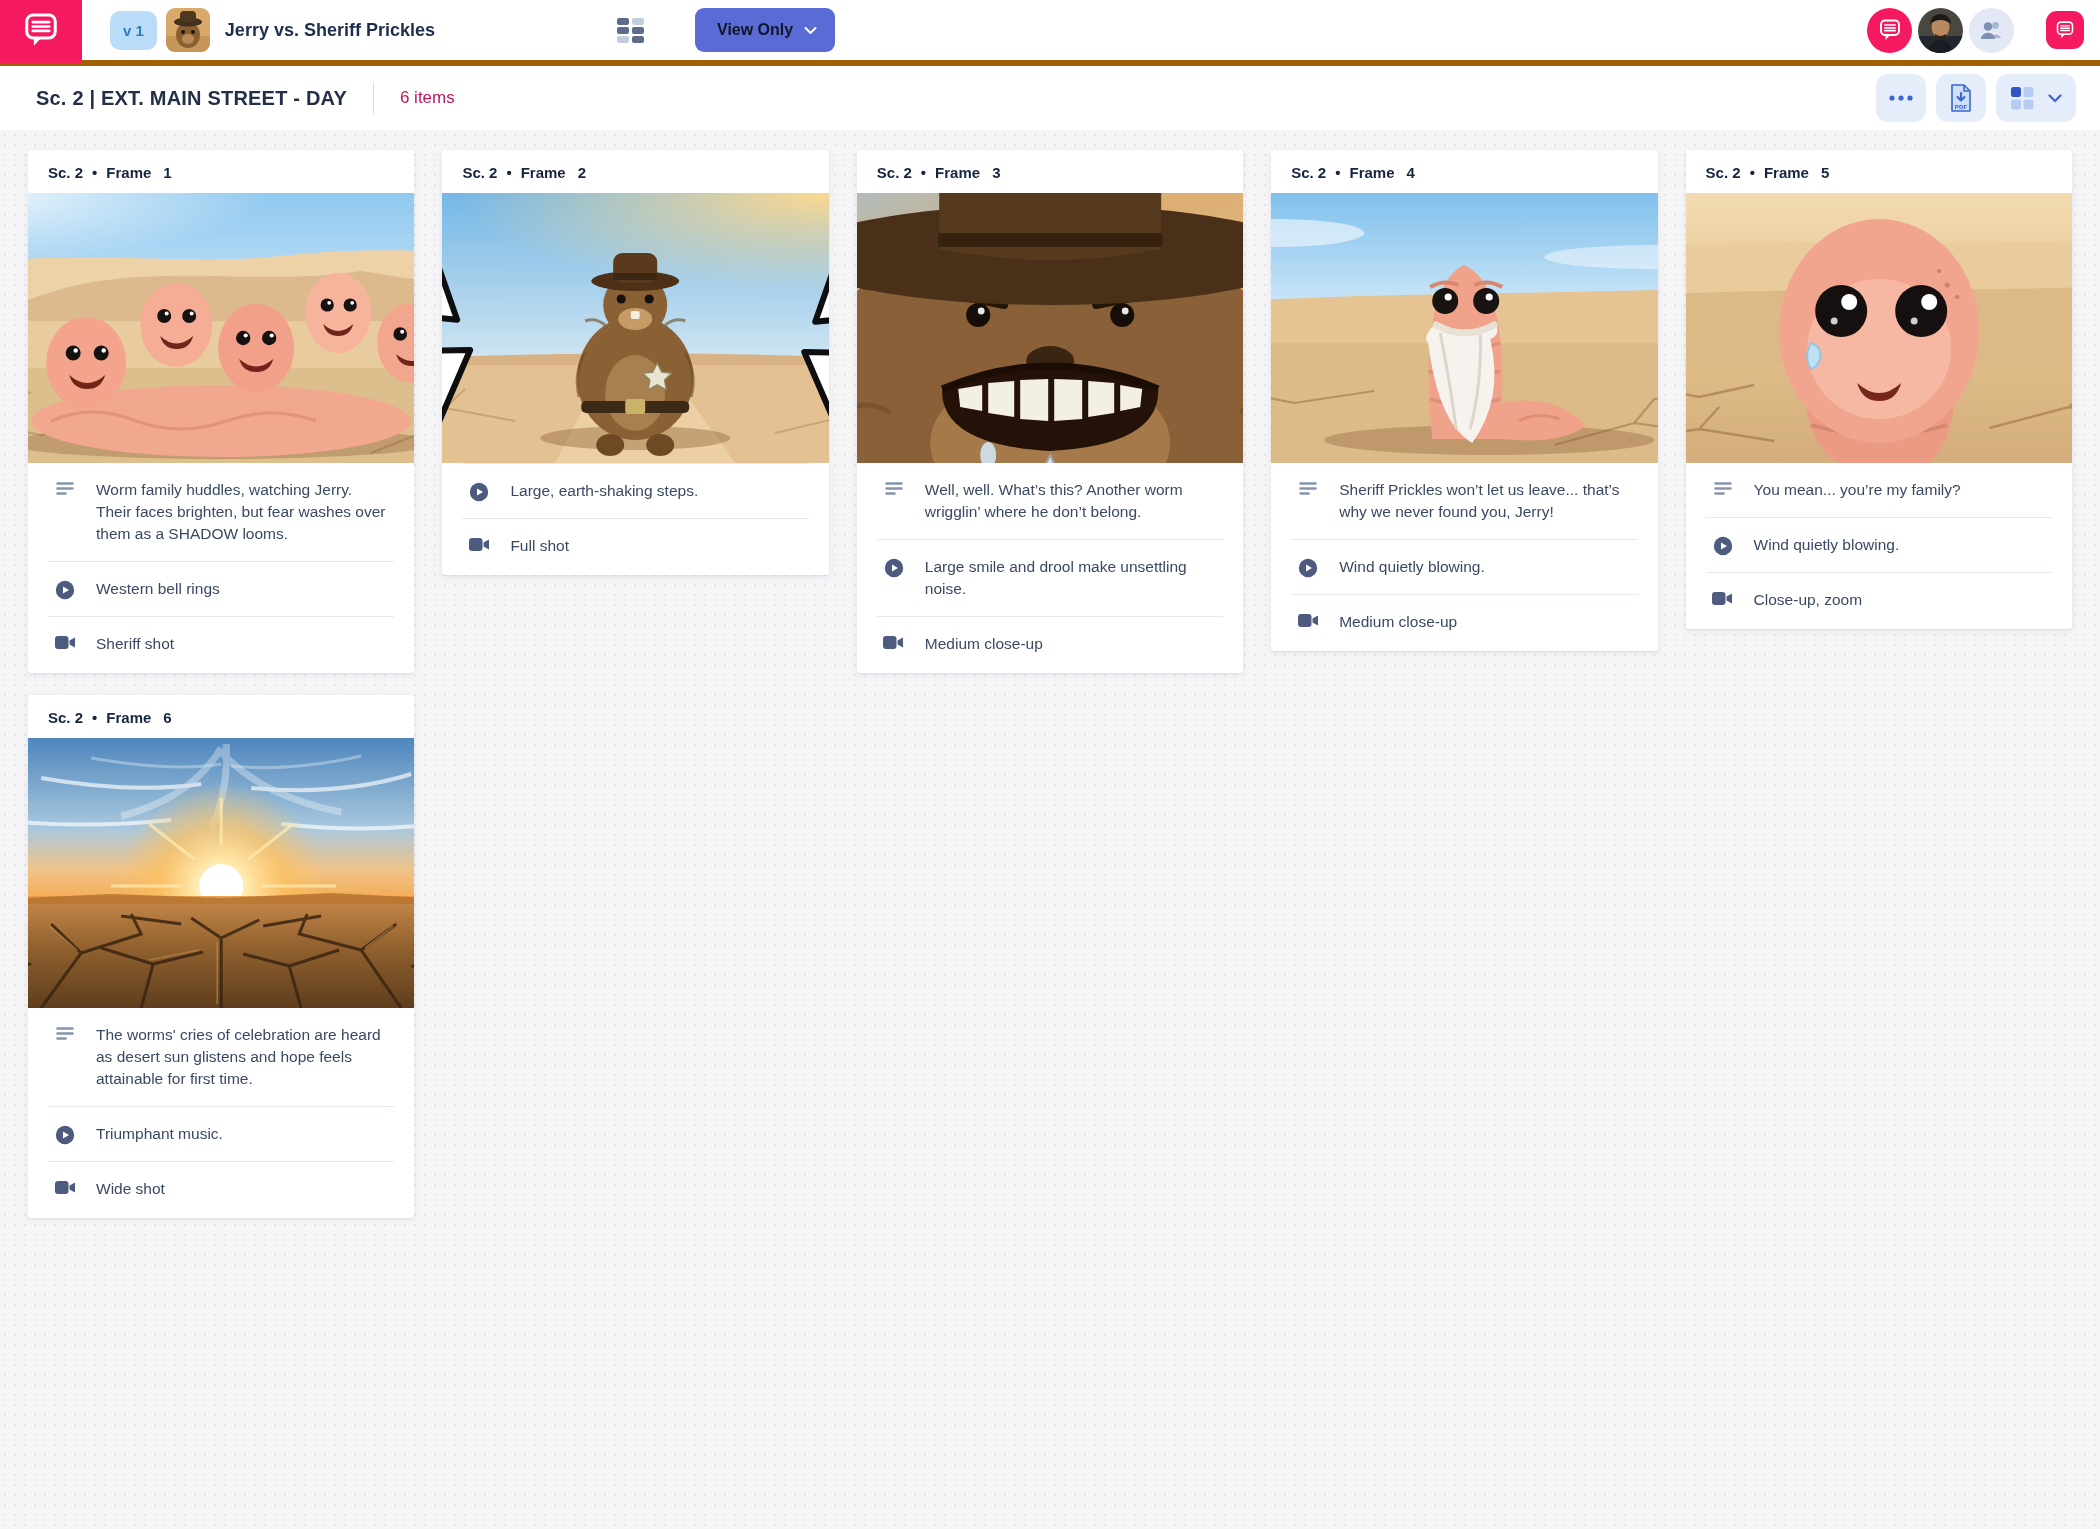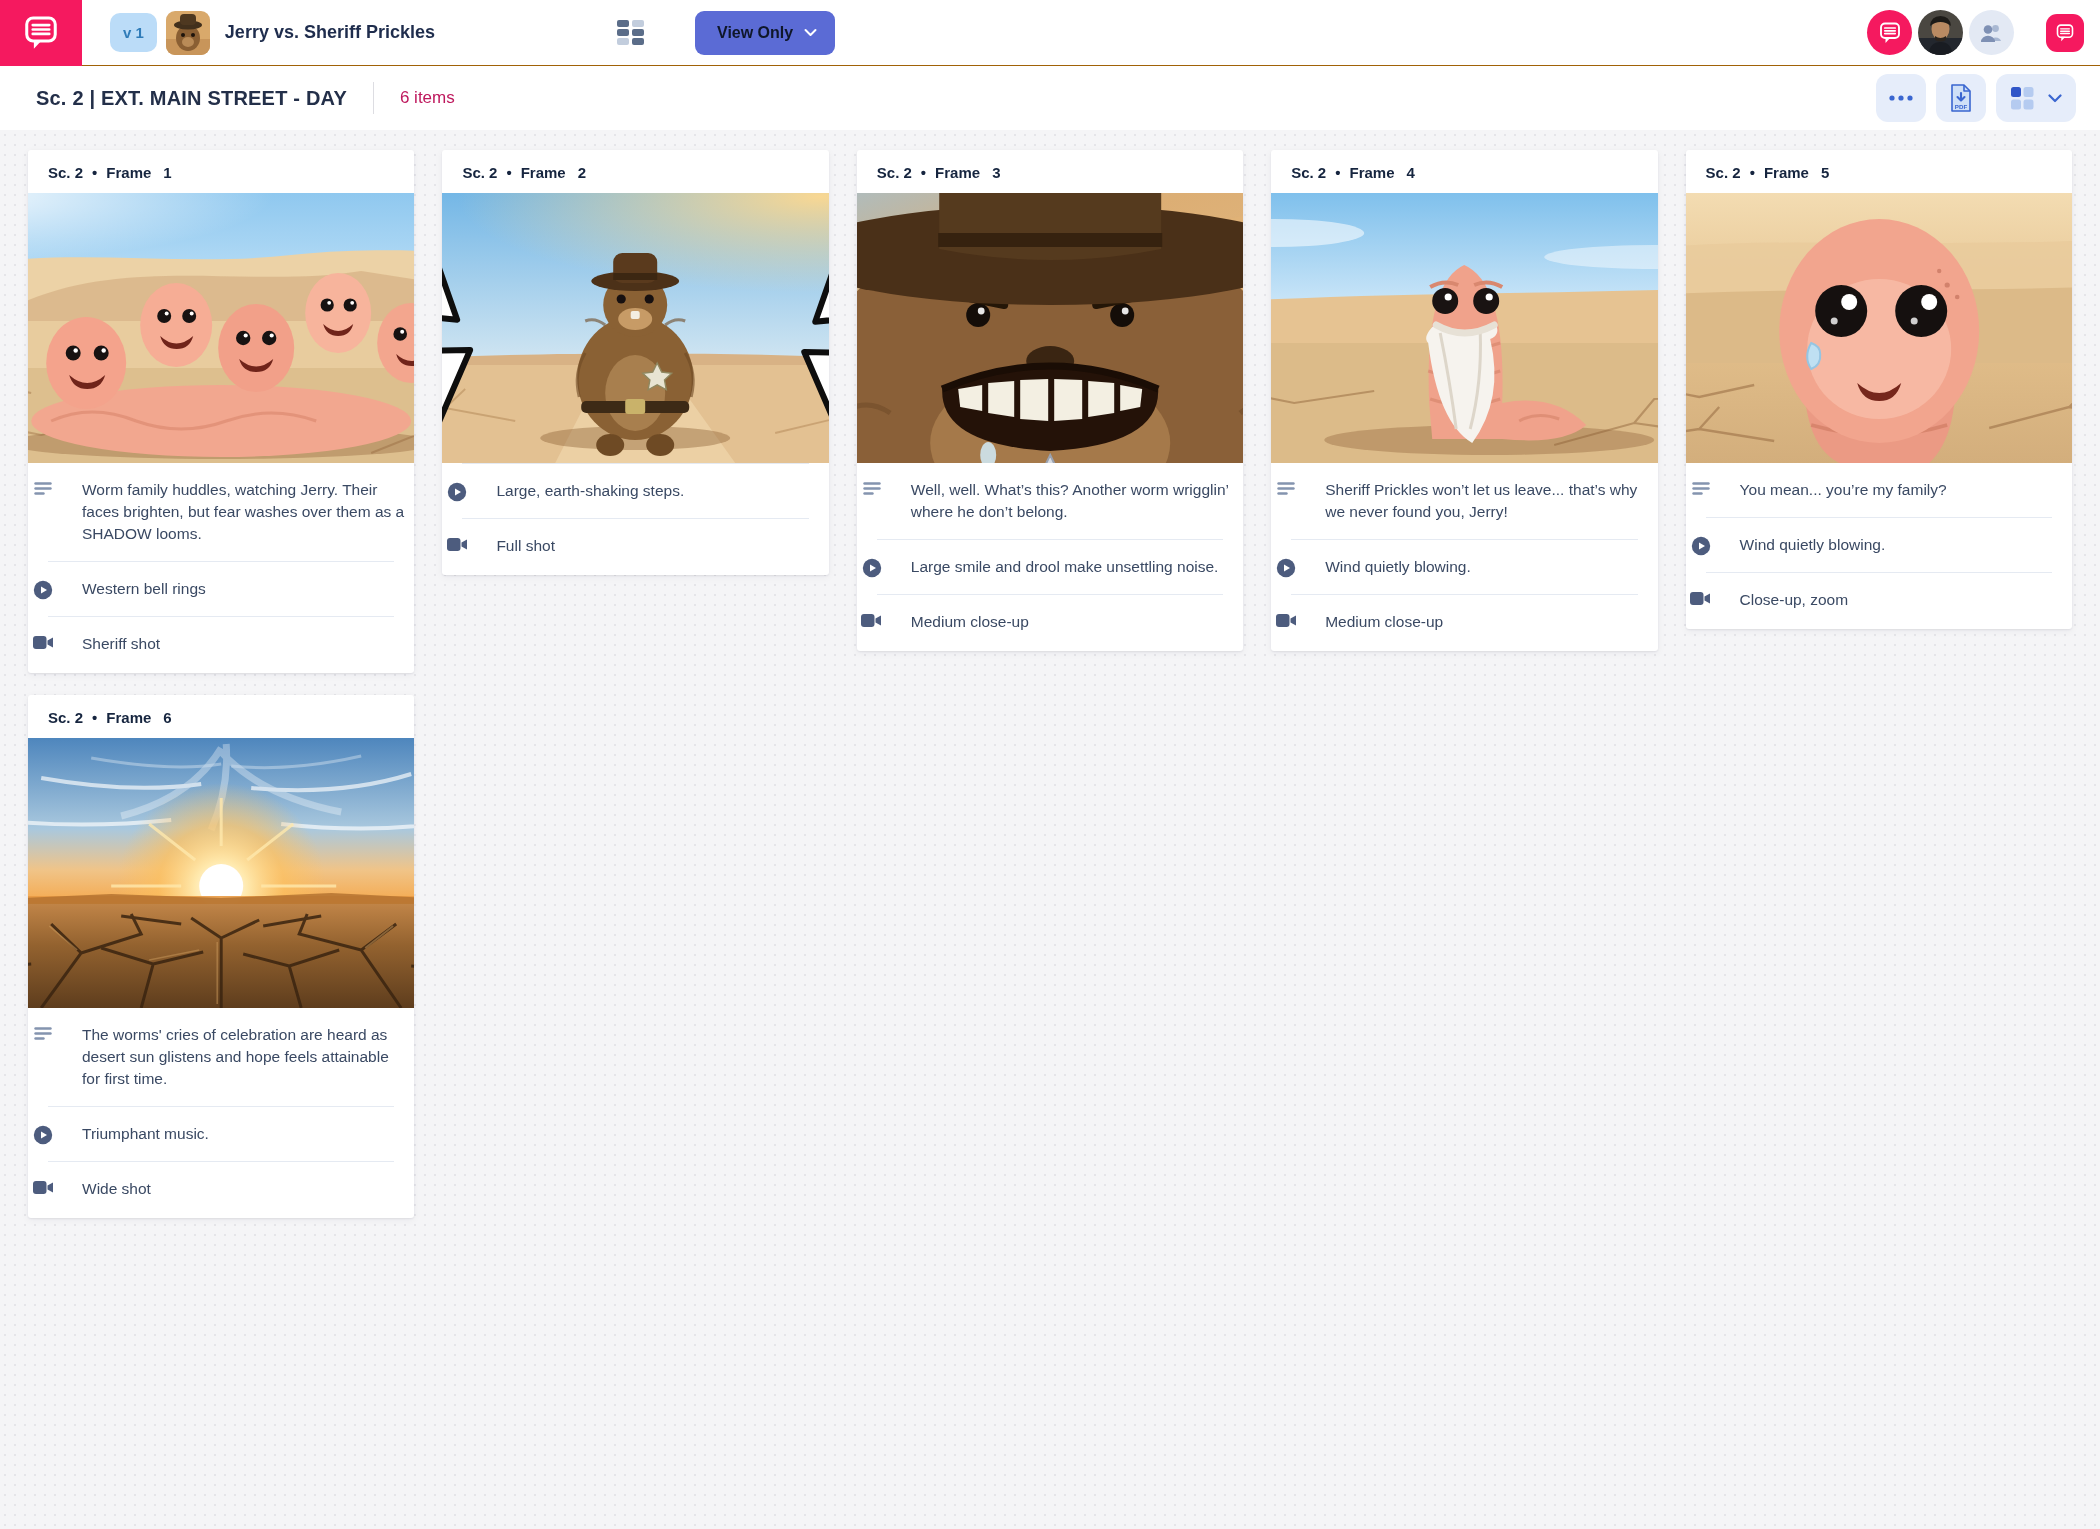--- a/index.html
+++ b/index.html
@@ -3,21 +3,21 @@
 <meta charset="utf-8">
 <style>
   * { margin:0; padding:0; box-sizing:border-box; }
   html,body { width:2100px; }
   body {
     font-family:"Liberation Sans", sans-serif;
     background:#f5f5f7;
     color:#3a4963;
   }
   
-  .topbar { height:66px; background:#fff; display:flex; align-items:center; border-bottom:1px solid #a16207; }
+  .topbar { height:66px; background:#fff; display:flex; align-items:center; border-bottom:6px solid #a16207; }
   .logo-block { width:82px; height:66px; background:#f5195f; display:flex; align-items:center; justify-content:center; flex:none; }
   .version-badge { margin-left:28px; background:#bbdcf8; color:#2f7cb9; font-weight:700; font-size:15px; padding:11px 13px; border-radius:10px; flex:none; }
   .project-thumb { width:44px; height:44px; border-radius:9px; overflow:hidden; margin-left:9px; flex:none; }
   .project-title { margin-left:15px; font-size:18px; font-weight:700; color:#1f2d4d; white-space:nowrap; }
   .header-grid-btn { margin-left:180px; width:30px; height:30px; display:flex; align-items:center; justify-content:center; cursor:pointer; }
   .view-only-btn { margin-left:50px; background:#5b6bd5; color:#0f172a; border:none; border-radius:9px; height:44px; padding:0 18px 0 22px; font-size:16px; font-weight:600; font-family:inherit; display:flex; align-items:center; gap:11px; cursor:pointer; }
   .topbar-right { margin-left:auto; display:flex; align-items:center; margin-right:16px; }
   .presence-circle { width:45px; height:45px; border-radius:50%; display:flex; align-items:center; justify-content:center; margin-left:6px; overflow:hidden; }
   .presence-pink { background:#f5195f; }
   .presence-people { background:#e3e9f4; }
@@ -37,21 +37,21 @@
     background-size:10px 10px;
     padding:20px 28px 40px;
     min-height:1399px;
   }
   .grid { display:grid; grid-template-columns:repeat(5, 1fr); gap:22px 28px; align-items:start; }
   .card { background:#fff; border-radius:3px; overflow:hidden; box-shadow:0 1px 2px rgba(20,25,50,.08), 0 2px 8px rgba(20,25,50,.05); }
   .card-header { padding:14px 20px 12px; display:flex; align-items:center; gap:9px; font-size:15px; font-weight:700; color:#16253f; }
   .card-header .frame-number { margin-left:3px; }
   .card-image { height:270px; line-height:0; background:#dcc49a; }
   .card-image svg { width:100%; height:270px; display:block; }
-  .row { display:flex; align-items:flex-start; gap:28px; padding:16px 4px; }
+  .row { display:flex; align-items:flex-start; gap:20px; padding:16px 26px; }
   .row:last-child { padding-bottom:18px; }
   .row-icon { flex:none; width:22px; display:flex; justify-content:center; padding-top:2px; line-height:0; }
   .row-text { font-size:15.5px; line-height:1.42; color:#3a4963; }
   .divider { height:1px; background:#e5eaf2; margin:0 20px; }
 </style>
 </head>
 <body>
 
 <header class="topbar">
   <div class="logo-block">

